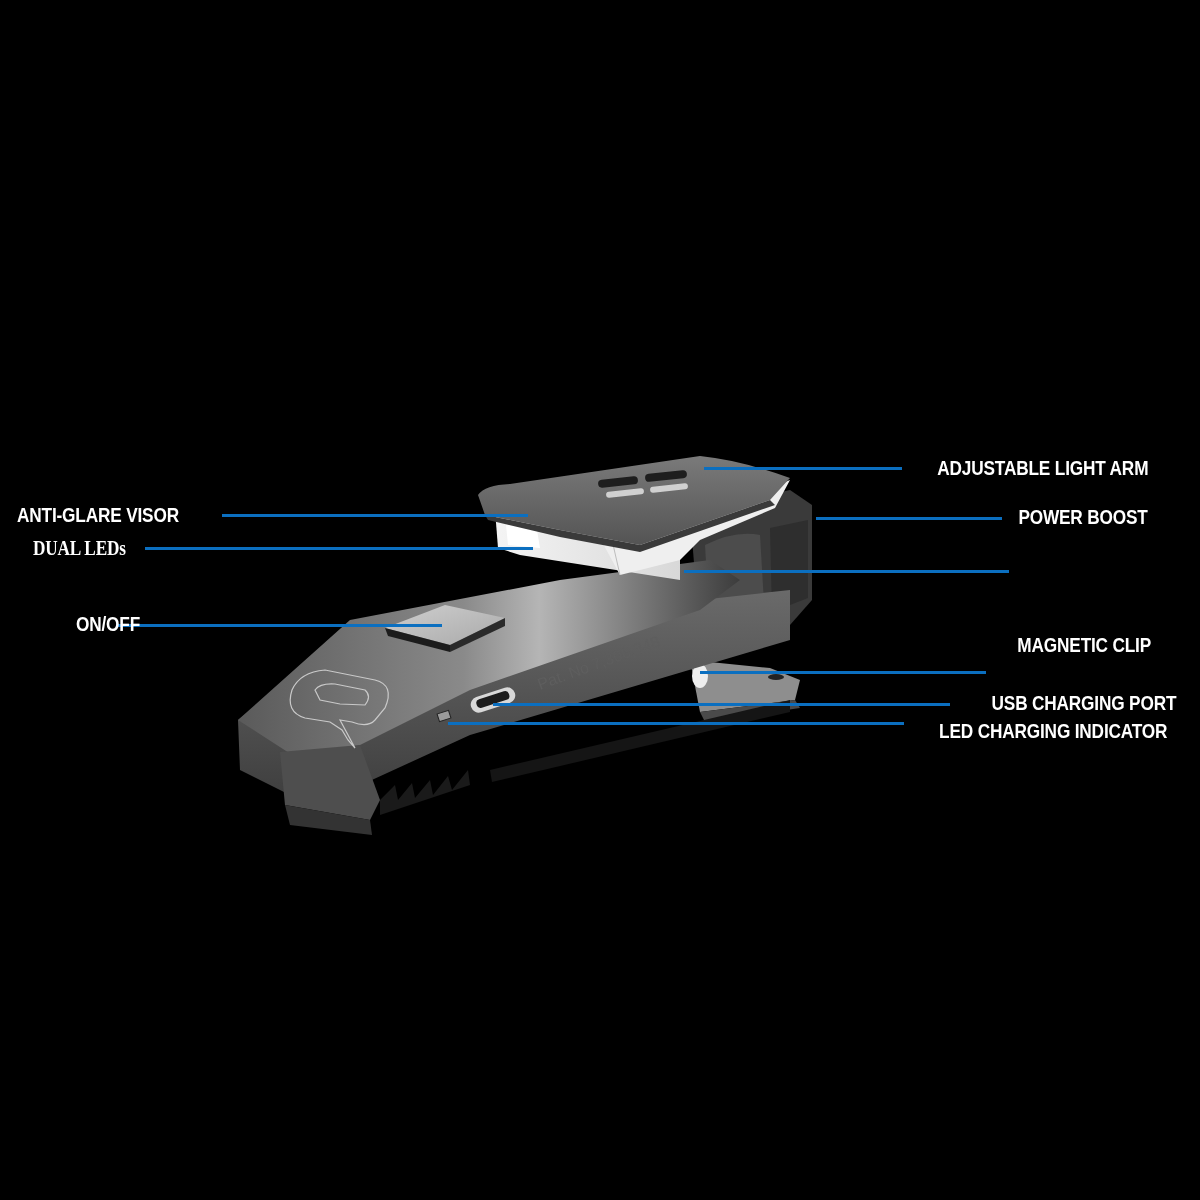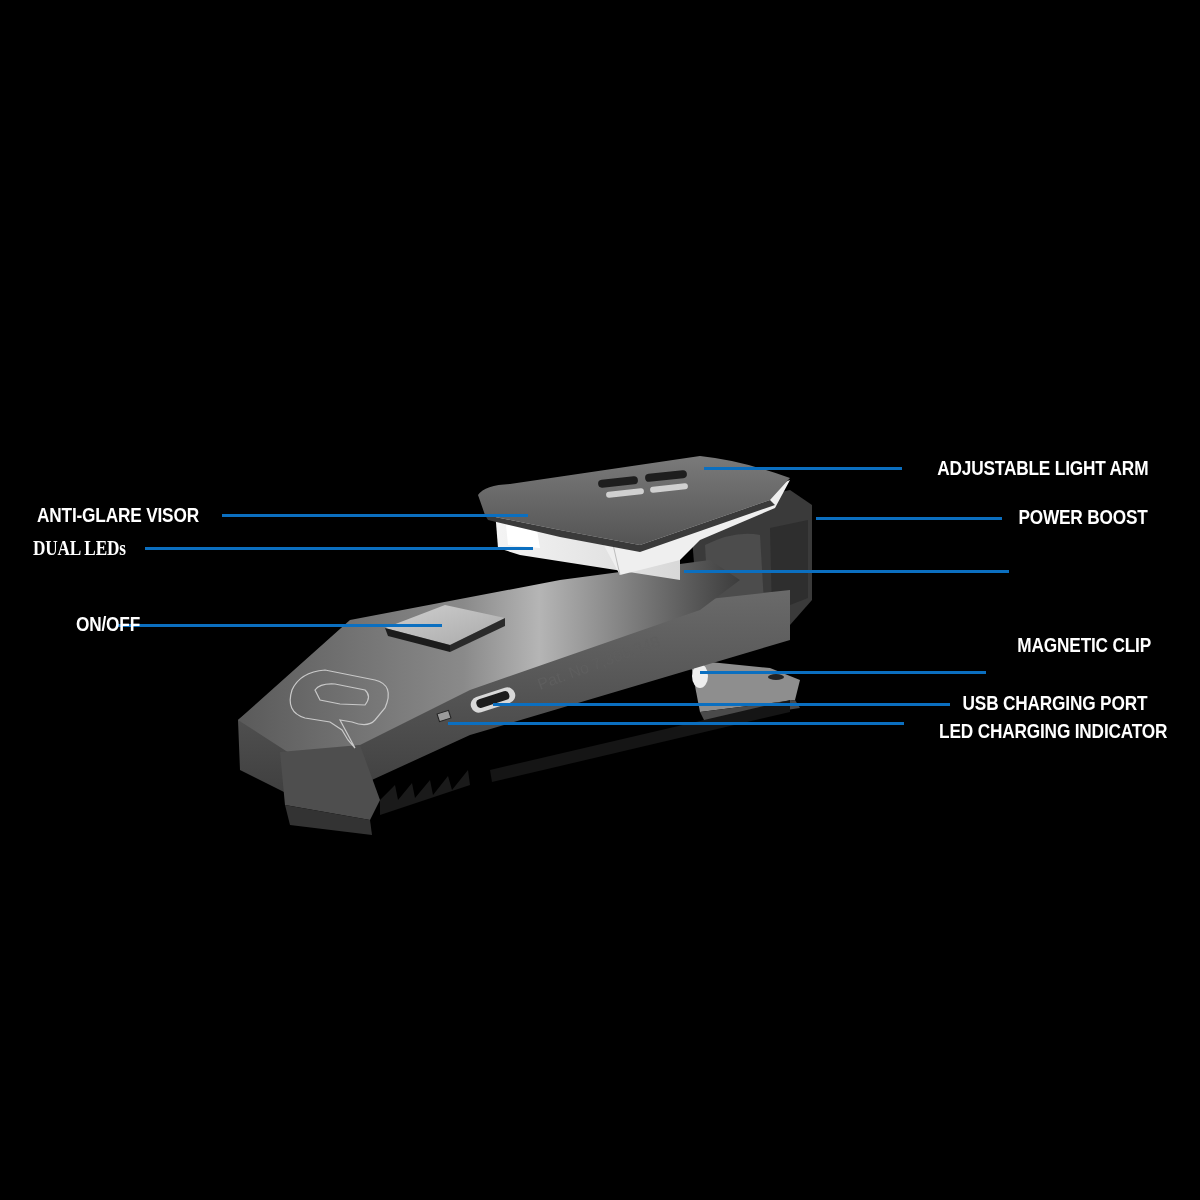--- a/index.html
+++ b/index.html
@@ -117,39 +117,39 @@
   <div class="line" style="left:145px; top:547px; width:388px;"></div>
   <div class="line" style="left:117px; top:624px; width:325px;"></div>
 
   <div class="line" style="left:704px; top:467px; width:198px;"></div>
   <div class="line" style="left:816px; top:517px; width:186px;"></div>
   <div class="line" style="left:684px; top:570px; width:325px;"></div>
   <div class="line" style="left:700px; top:671px; width:286px;"></div>
   <div class="line" style="left:493px; top:703px; width:457px;"></div>
   <div class="line" style="left:448px; top:722px; width:456px;"></div>
 
-  <div class="label left" style="left:37px; top:503px;text-decoration:underline;">
+  <div class="label left" style="left:17px; top:503px;text-decoration:underline;">
     <span class="cond">ANTI-GLARE VISOR</span>
   </div>
   <div class="label left" style="left:33px; top:536px;font-family:Liberation Serif, serif;">
     <span class="cond">DUAL LEDs</span>
   </div>
   <div class="label left" style="left:33px; top:612px;margin-left:43px;">
     <span class="cond">ON/OFF</span>
   </div>
 
   <div class="label right" style="right:52px; top:456px;">
     <span class="cond">ADJUSTABLE LIGHT ARM</span>
   </div>
   <div class="label right" style="right:52px; top:505px;">
     <span class="cond">POWER BOOST</span>
   </div>
   <div class="label right" style="right:49px; top:633px;">
     <div><span class="cond">MAGNETIC CLIP</span></div>
   </div>
-  <div class="label right" style="right:53px; top:691px;">
+  <div class="label right" style="right:24px; top:691px;">
     <span class="cond">USB CHARGING PORT</span>
   </div>
   <div class="label right" style="right:33px; top:719px;">
     <span class="cond">LED CHARGING INDICATOR</span>
   </div>
 
 </div>
 
 </body></html>

